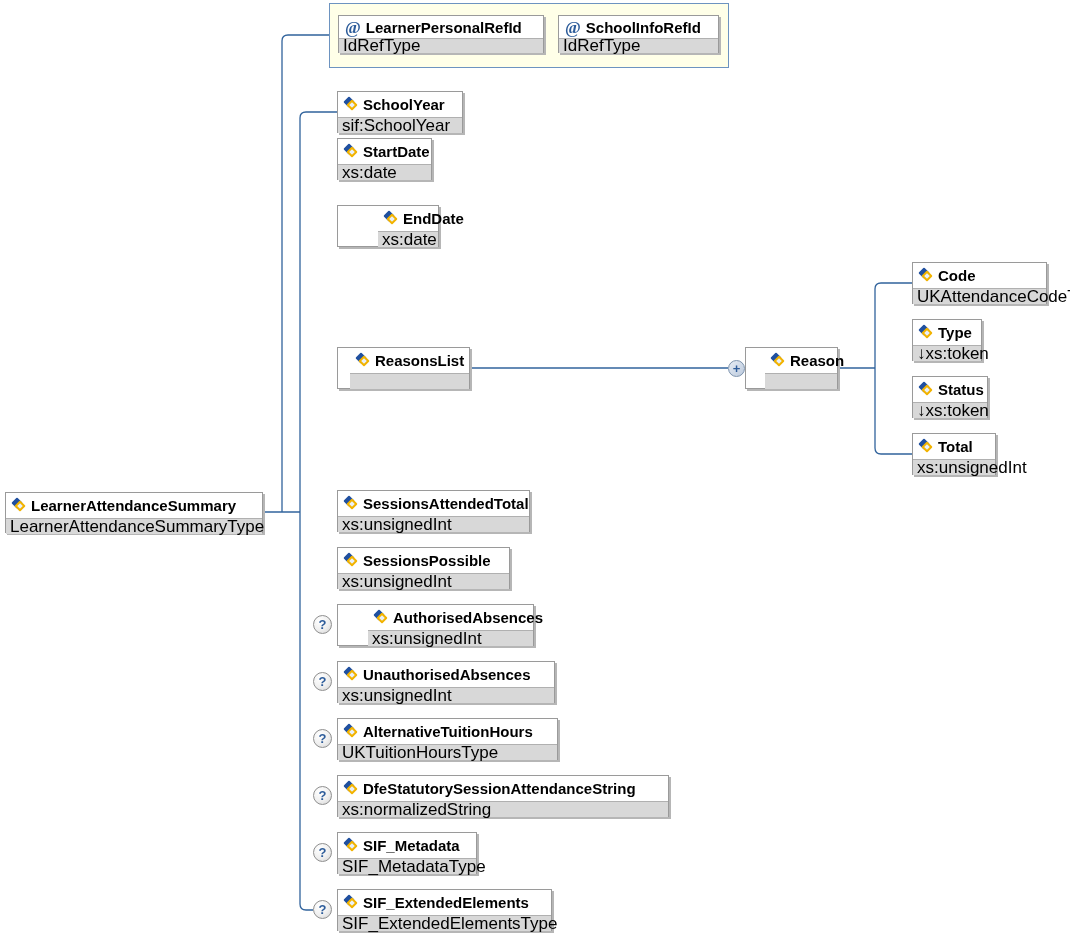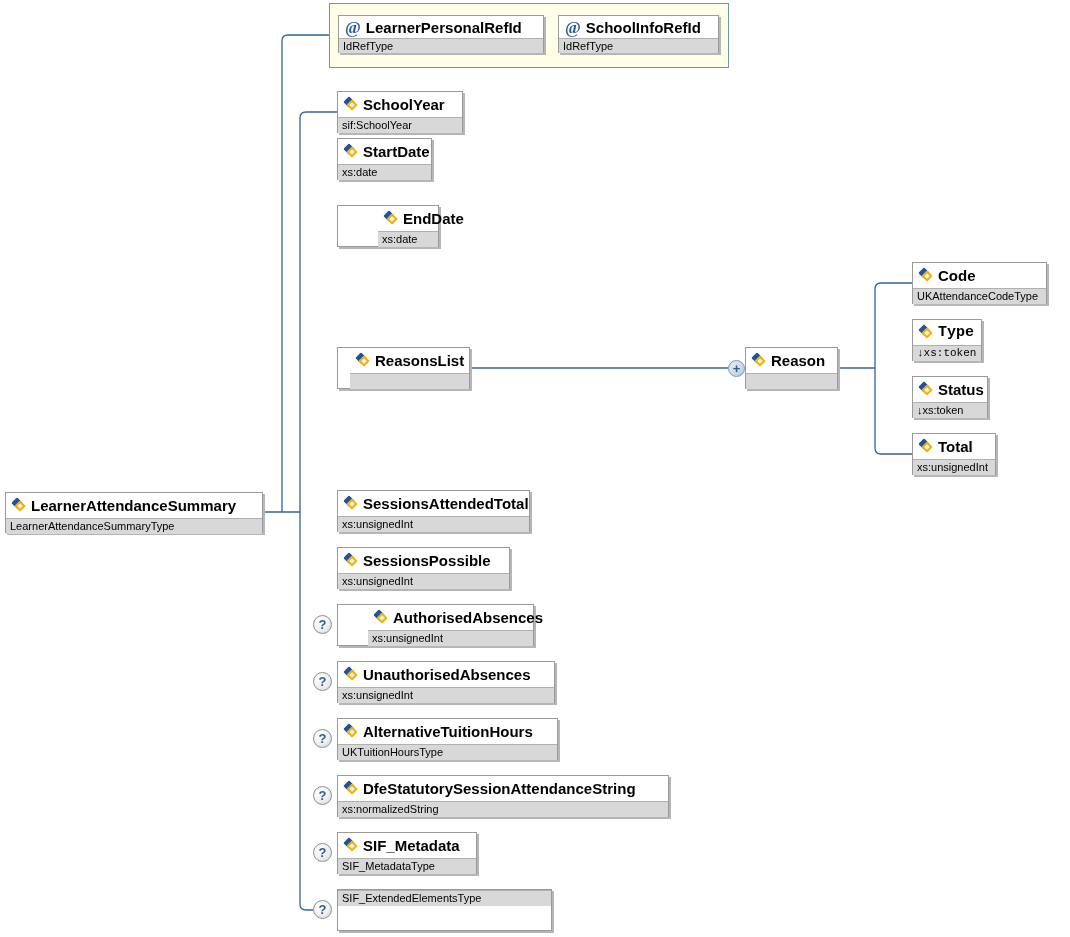--- a/index.html
+++ b/index.html
@@ -14,21 +14,21 @@
     position:absolute;z-index:2;background:#ffffff;
     border:1px solid #9a9a9a;box-shadow:2px 2px 0 #b6b6b6;
     box-sizing:border-box;height:42px;white-space:nowrap;
   }
   .ebox .title{
     height:25px;display:flex;align-items:center;gap:5px;
     padding:0 8px 0 6px;font-weight:bold;font-size:15px;color:#000;
   }
   .ebox .band{
     height:15px;border-top:1px solid #b0b0b0;background:#d8d8d8;
-    font-size:11px;line-height:15px;padding:0 4px;color:#000;
+    font-size:17px;line-height:15px;padding:0 4px;color:#000;
   }
   .attrwrap{
     position:absolute;z-index:1;left:329px;top:3px;width:400px;height:65px;
     background:#ffffe8;border:1px solid #6d93c0;box-sizing:border-box;
   }
   .abox{height:38px;}
   .abox .title{height:22px;font-size:15px;}
   .abox .band{height:14px;line-height:14px;}
   .at{
     color:#2d5c9a;font-family:"Liberation Serif", serif;
@@ -215,24 +215,32 @@
         <span class="el-icon">
           <span class="b"></span>
           <span class="y"></span>
           <span class="w"></span>
         </span>
         <span>SIF_Metadata</span>
       </div>
     <div class="band">SIF_MetadataType</div>
   </div>
   <div class="ebox" style="left:337px;top:889px;width:215px;">
+    <div class="title">
+        <span class="el-icon">
+          <span class="b"></span>
+          <span class="y"></span>
+          <span class="w"></span>
+        </span>
+        <span>SIF_ExtendedElements</span>
+      </div>
     <div class="band">SIF_ExtendedElementsType</div>
   </div>
 
-  <div class="ebox" style="left:745px;top:347px;width:93px;">
+  <div class="ebox" style="left:745px;top:347px;width:93px;padding-left:19px;">
     <div class="title">
         <span class="el-icon">
           <span class="b"></span>
           <span class="y"></span>
           <span class="w"></span>
         </span>
         <span>Reason</span>
       </div>
     <div class="band"></div>
   </div>
@@ -240,21 +248,21 @@
     <div class="title">
         <span class="el-icon">
           <span class="b"></span>
           <span class="y"></span>
           <span class="w"></span>
         </span>
         <span>Code</span>
       </div>
     <div class="band">UKAttendanceCodeType</div>
   </div>
-  <div class="ebox" style="left:912px;top:319px;width:70px;font-family:Liberation Mono, monospace;">
+  <div class="ebox" style="left:912px;top:319px;width:70px;">
     <div class="title">
         <span class="el-icon">
           <span class="b"></span>
           <span class="y"></span>
           <span class="w"></span>
         </span>
         <span>Type</span>
       </div>
     <div class="band">↓xs:token</div>
   </div>

